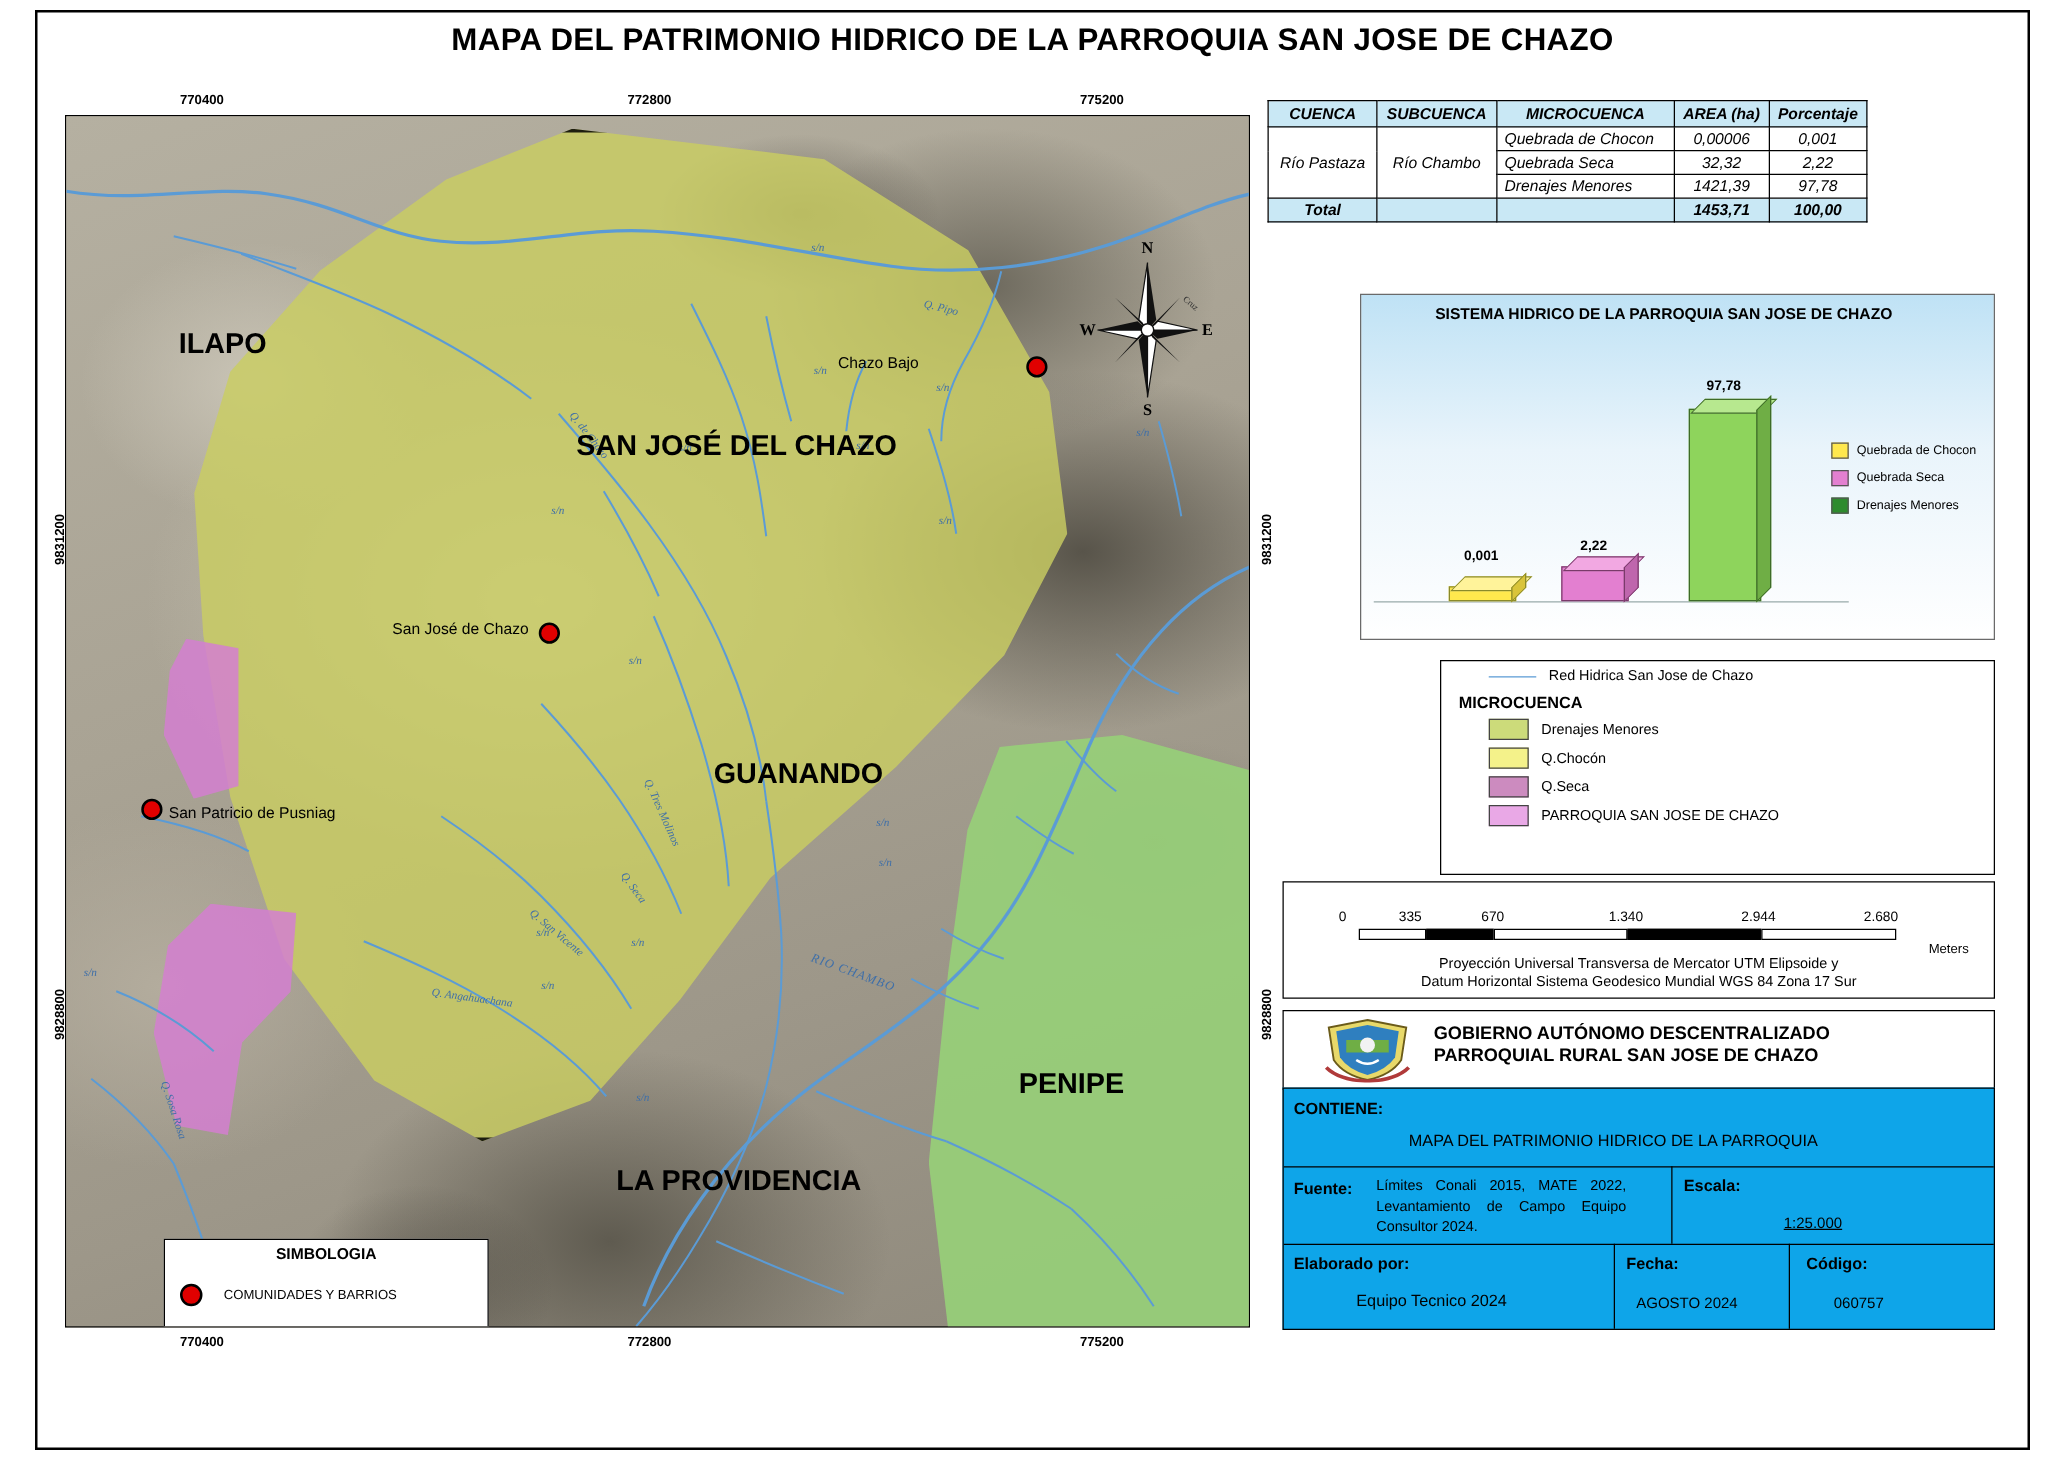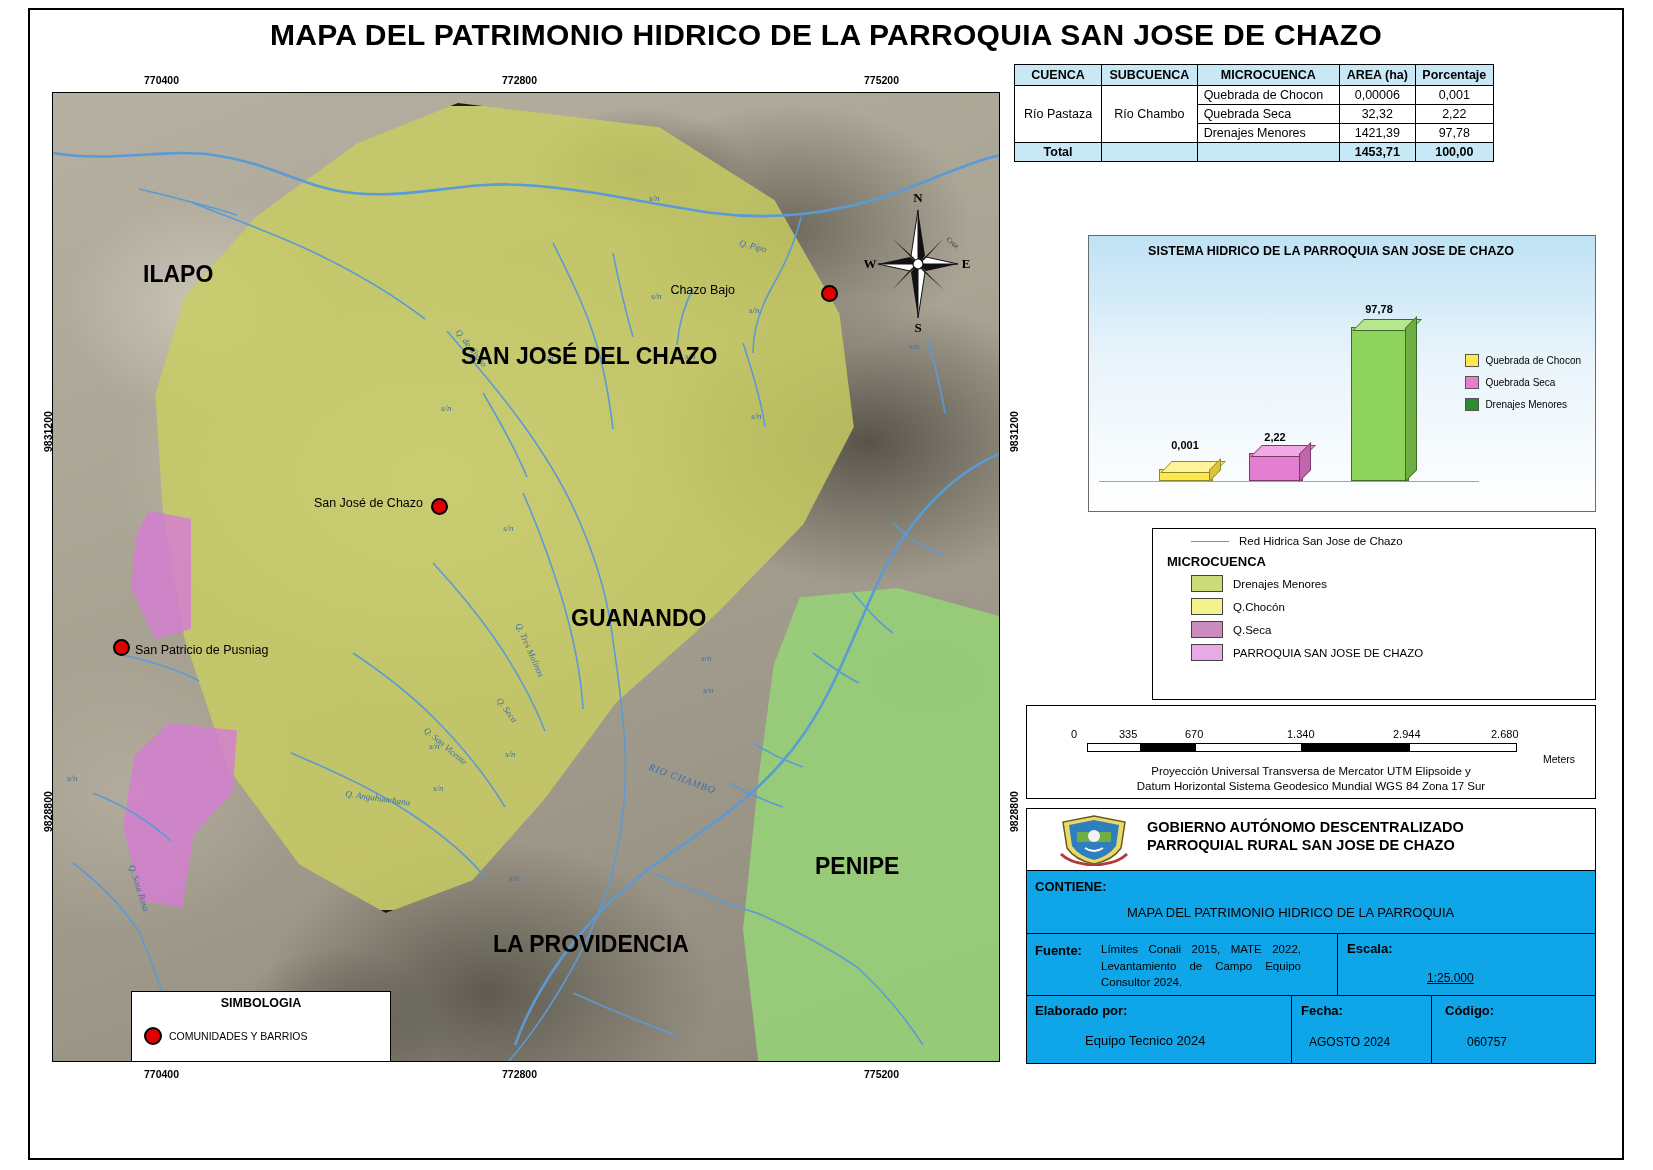--- a/index.html
+++ b/index.html
@@ -1,18 +1,18 @@
 <!DOCTYPE html>
 <html><head>
 <meta charset="utf-8">
 <style>
   html,body{margin:0;padding:0;}
   body{width:1653px;height:1170px;background:#ffffff;font-family:"Liberation Sans",sans-serif;position:relative;overflow:hidden;}
   .frame{position:absolute;left:28px;top:8px;width:1596px;height:1152px;border:2px solid #000;box-sizing:border-box;}
-  .title{position:absolute;left:30px;top:18px;width:1592px;text-align:center;font-size:30px;font-weight:bold;letter-spacing:.3px;}
+  .title{position:absolute;left:30px;top:18px;width:1592px;text-align:center;font-size:25px;font-weight:bold;letter-spacing:.3px;}
 
   
   .map-wrap{position:absolute;left:52px;top:92px;width:948px;height:970px;}
   .map-border{position:absolute;left:0;top:0;width:948px;height:970px;border:1px solid #000;box-sizing:border-box;overflow:hidden;background:#b9b3a4;}
   .terrain{position:absolute;inset:0;
     background:
       radial-gradient(ellipse 260px 180px at 78% 14%, #6e6a5e 0%, rgba(110,106,94,0) 70%),
       radial-gradient(ellipse 300px 200px at 86% 36%, #58544a 0%, rgba(88,84,74,0) 72%),
       radial-gradient(ellipse 320px 220px at 46% 93%, #5f5b50 0%, rgba(95,91,80,0) 70%),
       radial-gradient(ellipse 200px 160px at 16% 22%, #c9c4b6 0%, rgba(201,196,182,0) 70%),
@@ -53,28 +53,28 @@
 
   .grid-lab{position:absolute;font-size:10.5px;font-weight:bold;}
   .grid-lab.vert{transform:rotate(-90deg);transform-origin:left top;}
 
   
   .compass{position:absolute;left:805px;top:95px;width:120px;height:150px;}
 
   
   .simbologia{position:absolute;left:78px;top:898px;width:260px;background:#fff;border:1px solid #000;padding:4px 6px 8px 6px;box-sizing:border-box;}
   .simbologia .hd{text-align:center;font-weight:bold;font-size:12.5px;margin-bottom:5px;}
-  .simb-row{display:flex;align-items:center;gap:7px;margin:17px 0;font-size:10.5px;}
+  .simb-row{display:flex;align-items:center;gap:17px;margin:17px 0;font-size:10.5px;}
   .sw{width:26px;height:13px;border:1px solid #222;flex:none;}
   .sw.dot{width:14px;height:14px;border-radius:50%;background:#e00000;border:2px solid #000;margin-left:6px;}
   .sw.pink{background:#e9a8e6;}
   .sw.orgpar{background:#cfe8f7;border:1.5px dashed #2a79c9;}
 
   
-  .tbl{position:absolute;left:1014px;top:64px;width:480px;border-collapse:collapse;font-size:12.5px;}
+  .tbl{position:absolute;left:1014px;top:80px;width:480px;border-collapse:collapse;font-size:12.5px;font-style:italic;}
   .tbl th{background:#c9e8f5;border:1px solid #000;font-weight:bold;padding:3px 4px;text-align:center;font-size:12.5px;}
   .tbl td{border:1px solid #000;padding:2px 6px;background:#fff;font-size:12.5px;}
   .tbl td.c{text-align:center;}
   .tbl tr.total td{background:#c9e8f5;font-weight:bold;text-align:center;}
 
   .chartbox{position:absolute;left:1088px;top:235px;width:506px;height:275px;border:1px solid #6a6a6a;
     background:linear-gradient(180deg,#bfe2f5 0%,#e9f4fb 45%,#ffffff 100%);}
   .chart-title{text-align:center;font-size:12.5px;font-weight:bold;padding:8px 40px 0 18px;line-height:1.25;}
   .chart-area{position:absolute;left:10px;top:58px;width:380px;height:205px;}
   .bar{position:absolute;bottom:18px;}

